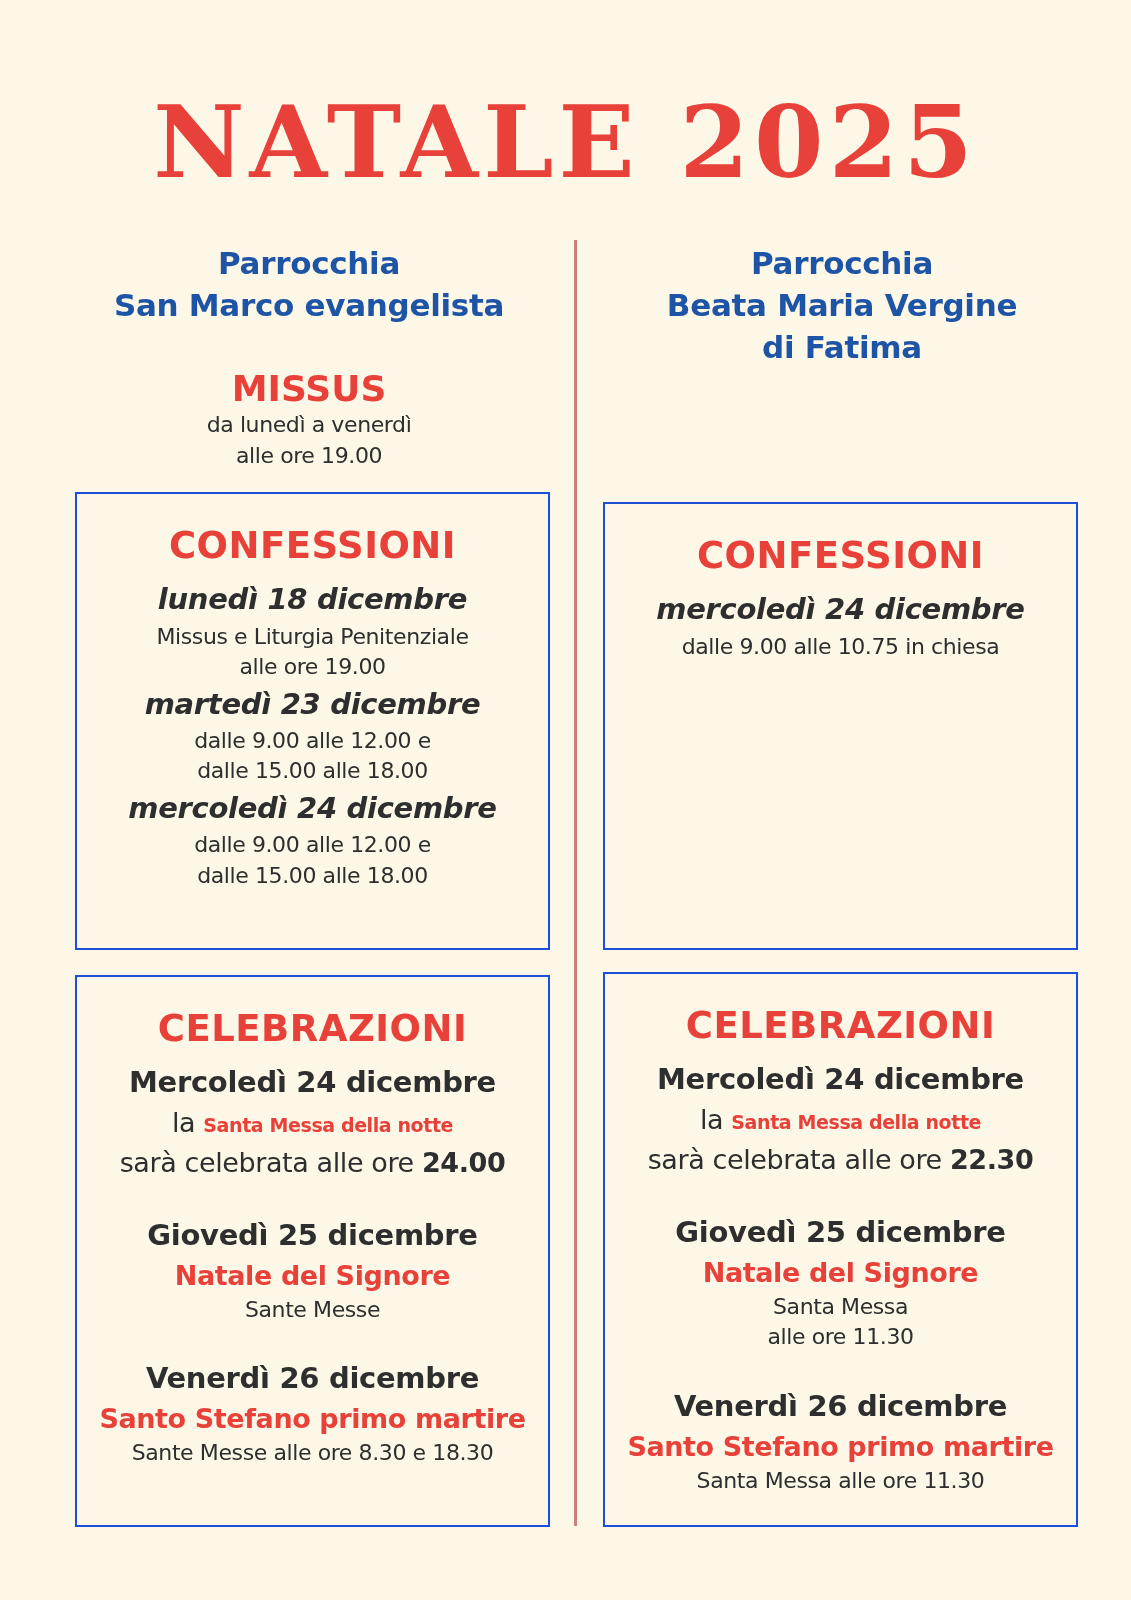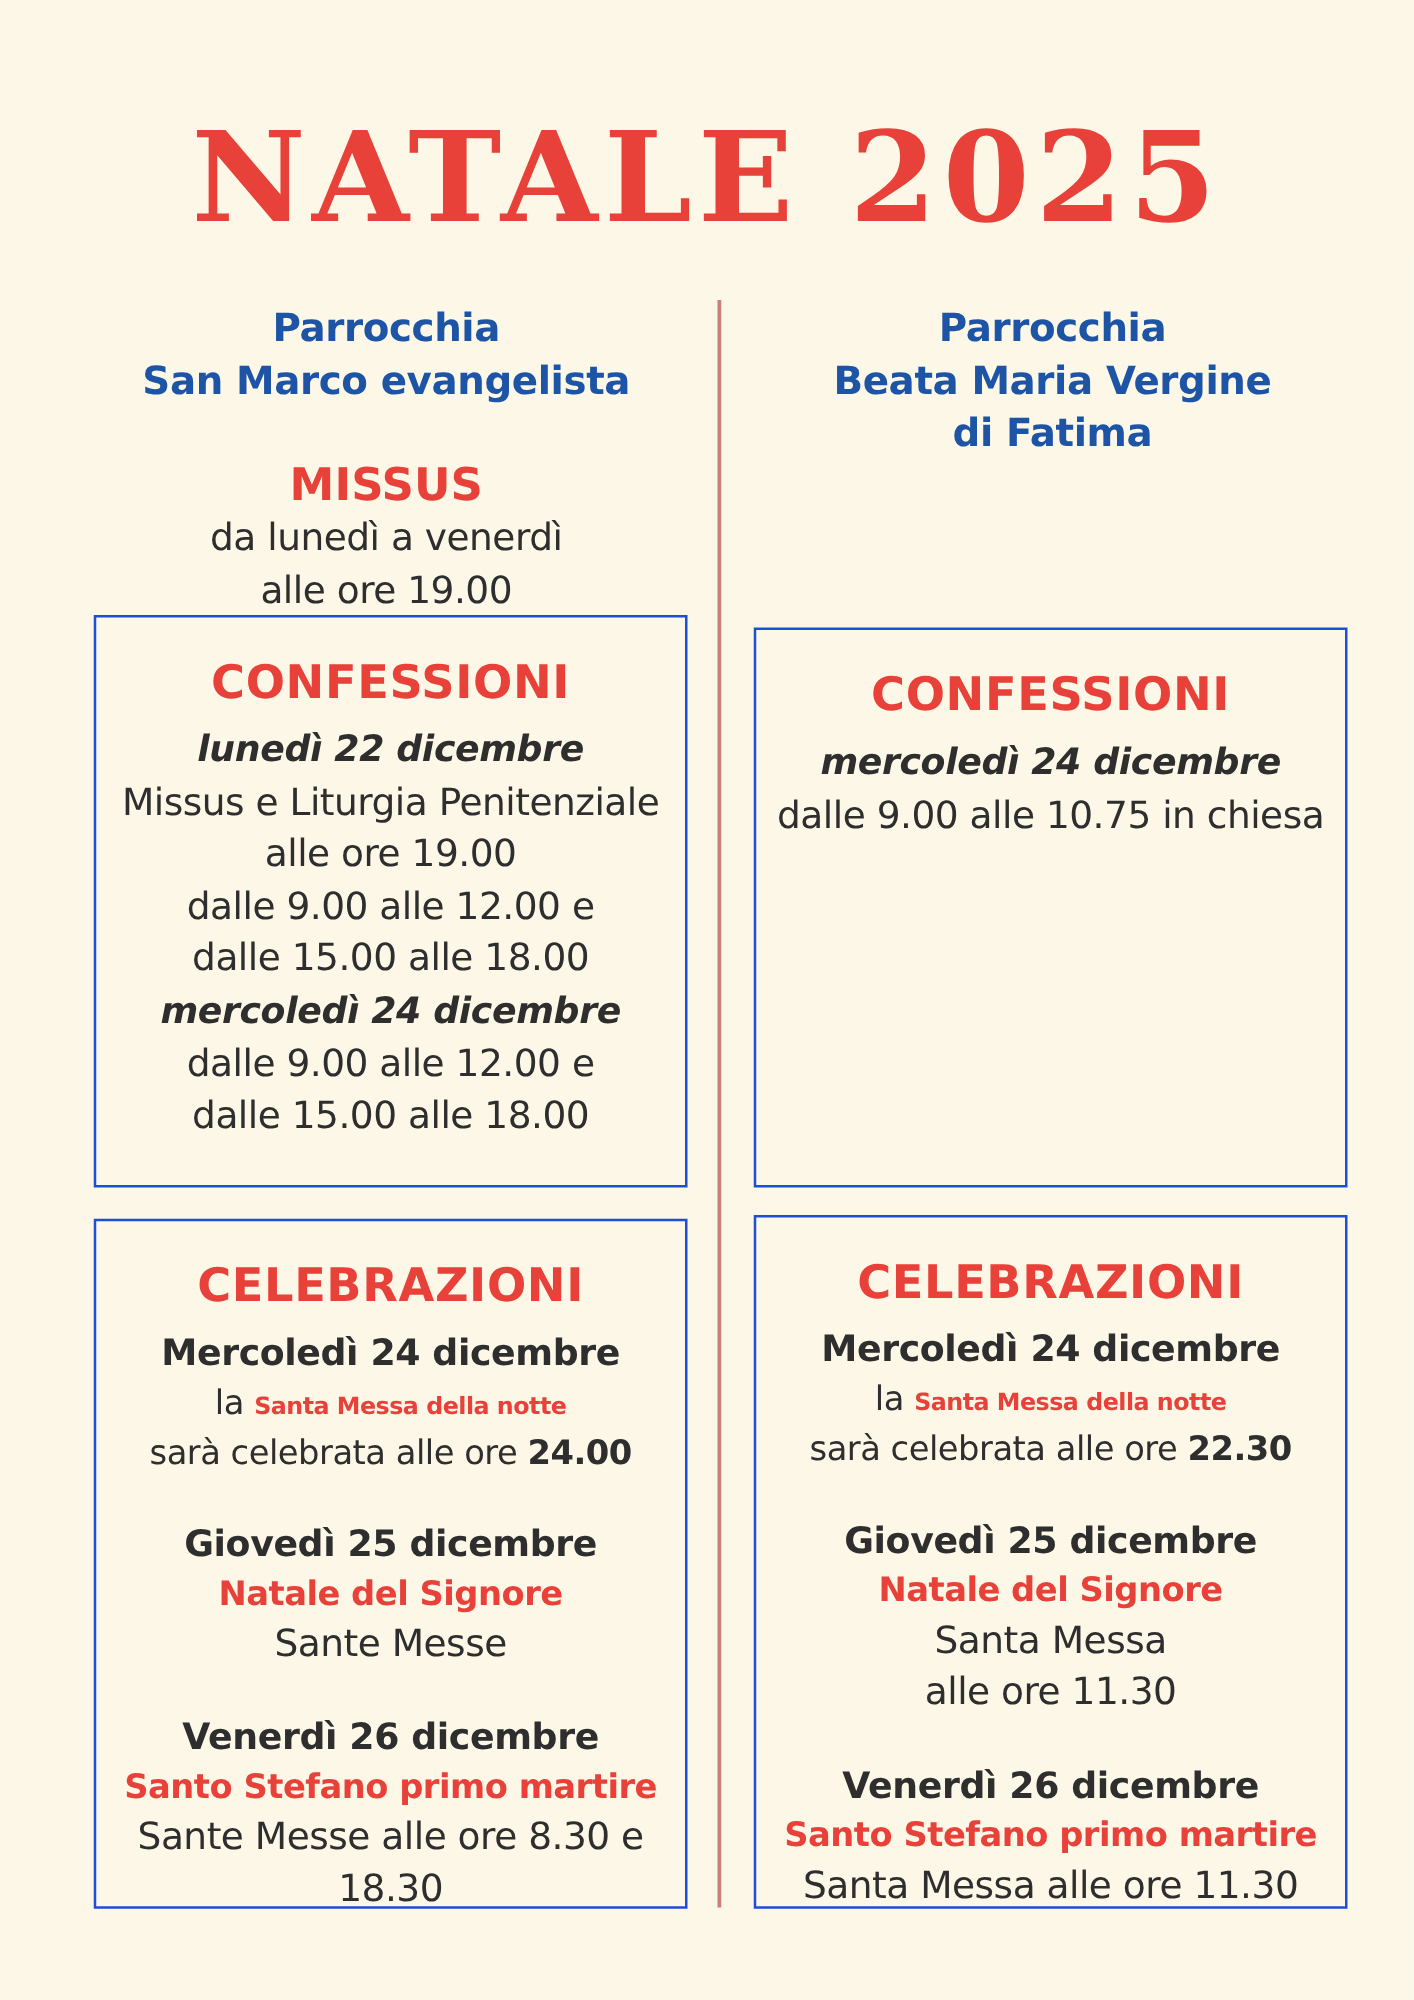--- a/index.html
+++ b/index.html
@@ -36,21 +36,21 @@
   #parish-left  { left: 63px;  top: 243px; }
   #parish-right { left: 596px; top: 243px; }
   .missus {
     position: absolute;
     left: 63px; top: 367px; width: 492px;
     text-align: center;
   }
   .missus-title {
     color: #e8413a; font-weight: bold; font-size: 36px; line-height: 1.2; text-align: center;
   }
-  .plain { font-size: 30px; line-height: 1.38; letter-spacing: -0.4px; }
+  .plain { font-size: 22px; line-height: 1.38; letter-spacing: -0.4px; }
   .divider {
     position: absolute;
     left: 574px; top: 240px;
     width: 3px; height: 1286px;
     background: #c9807a;
   }
   .box {
     position: absolute;
     box-sizing: border-box;
     border: 2px solid #1d4ed8;
@@ -100,25 +100,26 @@
 
   <div class="missus">
     <div class="missus-title">MISSUS</div>
     <div class="plain">da lunedì a venerdì</div>
     <div class="plain">alle ore 19.00</div>
   </div>
 
   <div class="box" id="box-conf-left">
     <div class="section-title">CONFESSIONI</div>
     <div>
-      <div class="day-italic">lunedì 22 dicembre</div>
+      <div class="day-italic">lunedì 18 dicembre</div>
       <div class="plain">Missus e Liturgia Penitenziale</div>
       <div class="plain">alle ore 19.00</div>
     </div>
     <div>
+      <div class="day-italic">martedì 23 dicembre</div>
       <div class="plain">dalle 9.00 alle 12.00 e</div>
       <div class="plain">dalle 15.00 alle 18.00</div>
     </div>
     <div>
       <div class="day-italic">mercoledì 24 dicembre</div>
       <div class="plain">dalle 9.00 alle 12.00 e</div>
       <div class="plain">dalle 15.00 alle 18.00</div>
     </div>
   </div>
 

